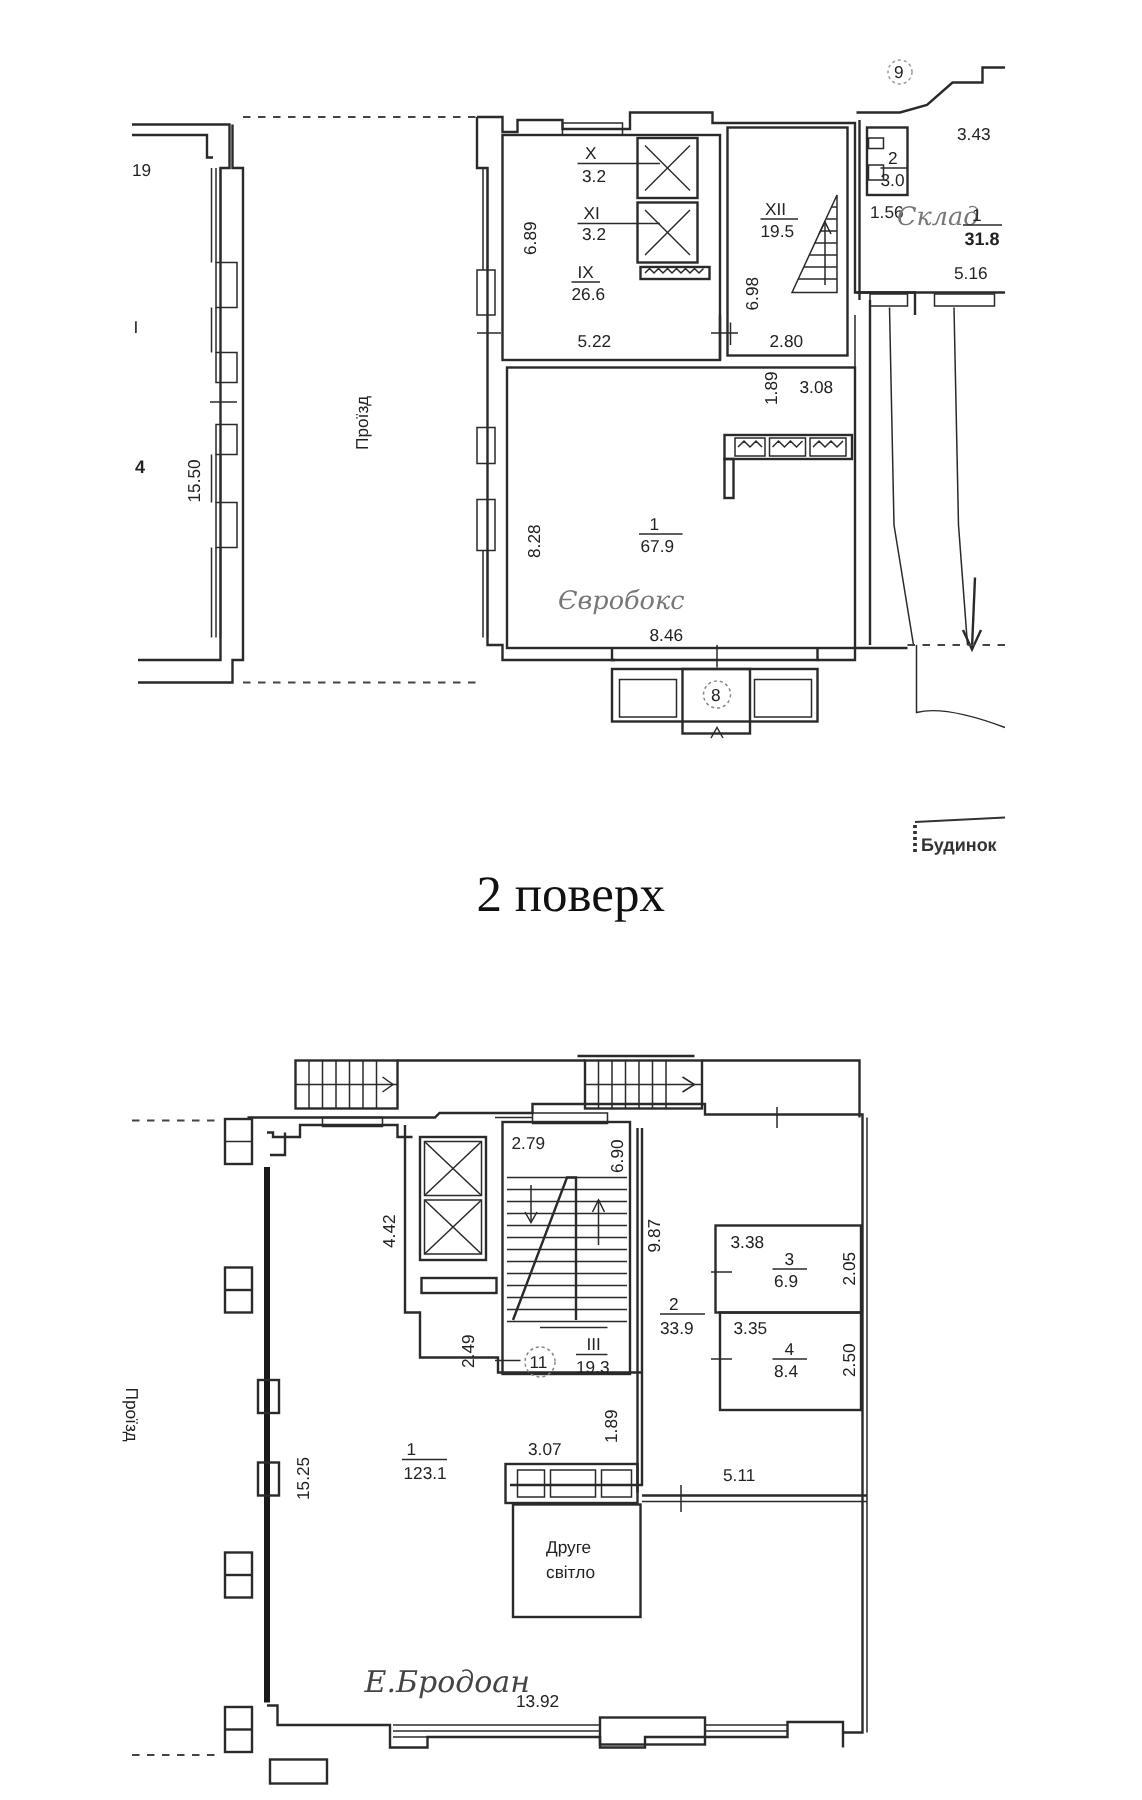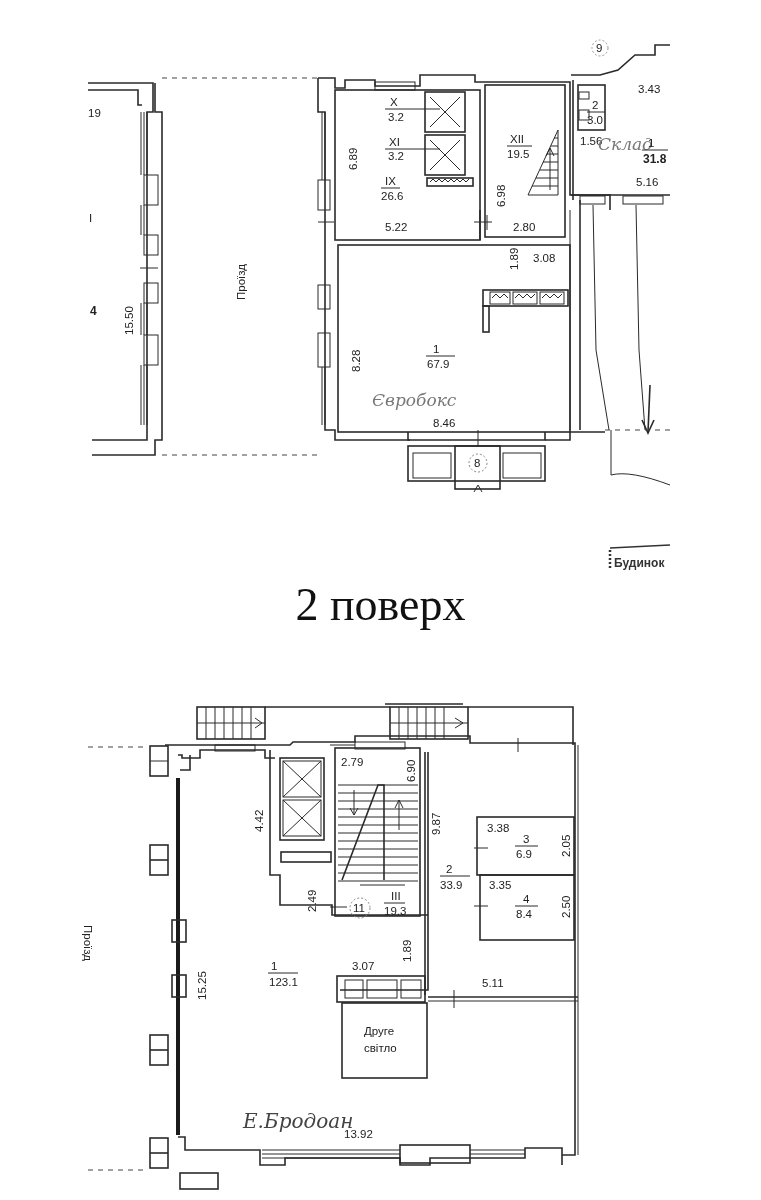--- a/index.html
+++ b/index.html
@@ -8,21 +8,21 @@
   svg { position:absolute; left:0; top:0; }
   .w { fill:none; stroke:#2a2a2a; stroke-width:1.6; }
   .wt { fill:none; stroke:#2a2a2a; stroke-width:1; }
   .thick { fill:none; stroke:#1a1a1a; stroke-width:4; }
   .dash { fill:none; stroke:#444; stroke-width:1.2; stroke-dasharray:5 5; }
   .lbl { font-family:"Liberation Sans", sans-serif; font-size:11.5px; fill:#222; }
   .lblb { font-family:"Liberation Sans", sans-serif; font-size:12px; fill:#222; font-weight:bold; }
   .hand { font-family:"DejaVu Serif", serif; font-style:italic; font-size:17px; fill:#777; }
   .hand2 { font-family:"DejaVu Serif", serif; font-style:italic; font-size:20px; fill:#444; }
   .title { position:absolute; left:0; width:761px; top:578px; text-align:center;
-           font-family:"Liberation Serif", serif; font-size:46px; color:#111; }
+           font-family:"Liberation Serif", serif; font-size:34px; color:#111; }
   .stamp { font-family:"Liberation Sans", sans-serif; font-size:12px; font-weight:bold; fill:#333; }
 </style>
 </head>
 <body>
 
 <svg width="761" height="1200" viewBox="0 0 761 1200">
 
   <g>
 
     <path class="w" d="M88 83 H153 V112 H147 V440 H92"></path>

